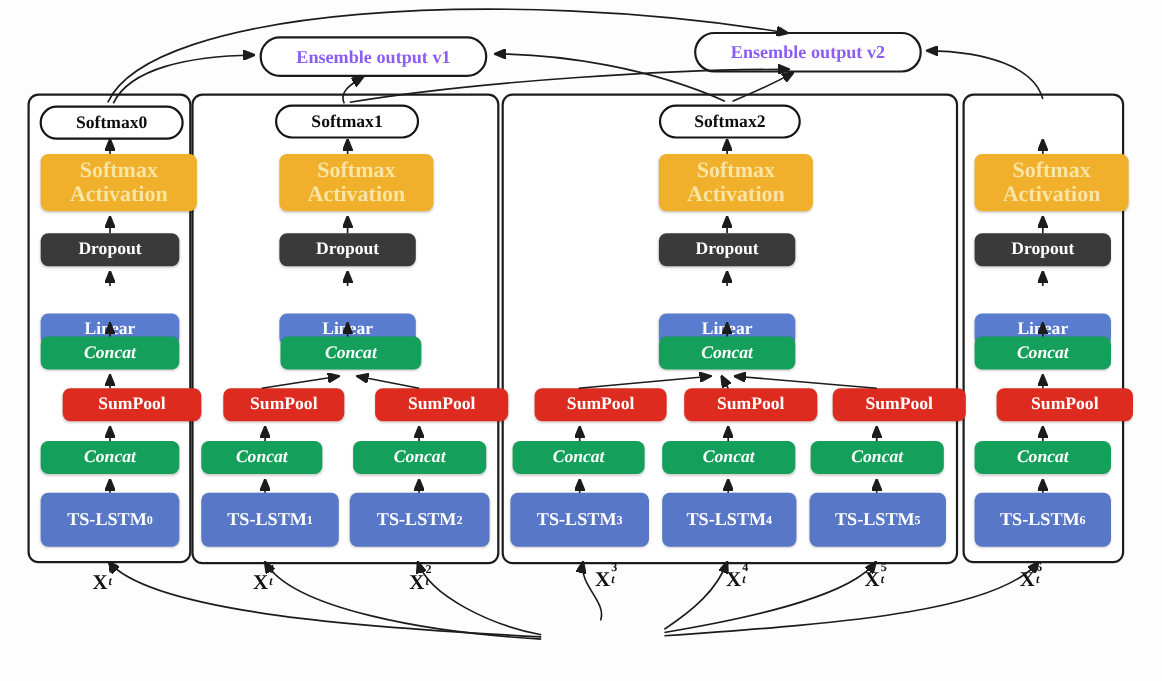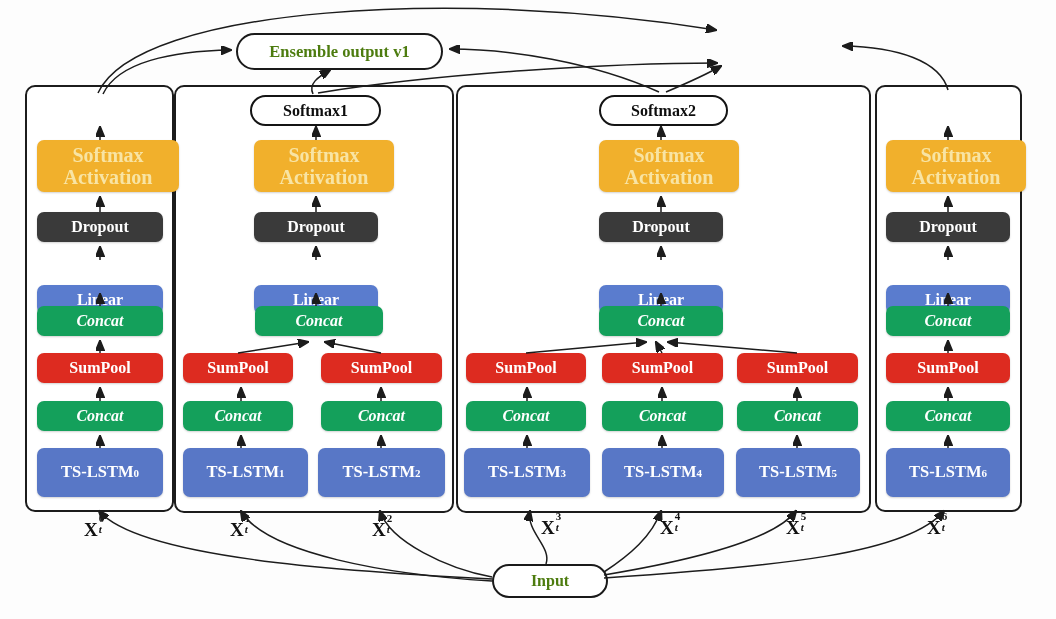--- a/index.html
+++ b/index.html
@@ -4,29 +4,29 @@
 <style>
   html,body{margin:0;padding:0;background:#ffffff;}
   .canvas{position:relative;width:1056px;height:619px;background:#fdfdfd;overflow:hidden;
           font-family:"Liberation Serif","DejaVu Serif",serif;}
   .panel{position:absolute;background:#ffffff;border:2px solid var(--panel-border);border-radius:10px;z-index:1;}
   .soval{position:absolute;background:#fff;border:2.5px solid #141414;border-radius:999px;
          display:flex;align-items:center;justify-content:center;font-weight:bold;font-size:16px;
          color:#0d0d0d;z-index:3;}
   .eoval{position:absolute;background:#fff;border:2px solid #1a1a1a;border-radius:999px;
          display:flex;align-items:center;justify-content:center;font-weight:bold;font-size:16.5px;
-         color:#4d7c0f;z-index:3;}
+         color:#8b5cf6;z-index:3;}
   .block{position:absolute;border-radius:7px;display:flex;align-items:center;justify-content:center;
          text-align:center;font-weight:bold;font-size:16px;color:#fff;line-height:1.12;z-index:2;
          box-shadow:0 1px 2px rgba(0,0,0,.18);}
   .block.act{background:var(--activation-bg);color:var(--activation-text);font-size:20px;padding:0 8px;}
   .block.drop{background:var(--dropout-bg);}
   .block.lin{background:var(--linear-bg);margin-top:25px;}
   .block.cat{background:var(--concat-bg);font-style:italic;}
-  .block.pool{background:var(--pool-bg);}
+  .block.pool{background:var(--pool-bg);margin-left:20px;}
   .block.lstm{background:var(--lstm-bg);font-size:16.5px;}
   .block.lstm sub{font-size:11px;line-height:0;}
   .xlabel{position:absolute;display:flex;align-items:flex-start;color:#111;z-index:2;}
   .xbase{font-weight:bold;font-size:19px;line-height:1;padding-top:7px;}
   .xstack{display:flex;flex-direction:column;font-weight:bold;font-size:11px;line-height:11px;margin-left:1px;}
   .xsub{font-style:italic;}
   svg.arrows{position:absolute;left:0;top:0;z-index:5;pointer-events:none;}
   svg.arrows path,svg.arrows line{stroke:var(--arrow);stroke-width:1.5;fill:none;}
   #ahead{fill:var(--arrow);}
 </style>
@@ -34,22 +34,23 @@
 <body>
 
 <div class="canvas">
 
   <div class="panel" style="left:25px;top:85px;width:145px;height:423px"></div>
   <div class="panel" style="left:174px;top:85px;width:276px;height:424px"></div>
   <div class="panel" style="left:456px;top:85px;width:411px;height:424px"></div>
   <div class="panel" style="left:875px;top:85px;width:143px;height:423px"></div>
 
   <div class="eoval" style="left:236px;top:33px;width:203px;height:33px">Ensemble output v1</div>
-  <div class="eoval" style="left:492px;top:564px;width:112px;height:30px;font-size:16px">Input</div>
-
+  <div class="eoval" style="left:631px;top:29px;width:203px;height:33px">Ensemble output v2</div>
+
+  <div class="soval" style="left:36px;top:96px;width:127px;height:27px">Softmax0</div>
   <div class="soval" style="left:250px;top:95px;width:127px;height:27px">Softmax1</div>
   <div class="soval" style="left:599px;top:95px;width:125px;height:27px">Softmax2</div>
 
   <div class="block act" style="left:37px;top:140px;width:126px;height:52px">Softmax Activation</div>
   <div class="block drop" style="left:37px;top:212px;width:126px;height:30px">Dropout</div>
   <div class="block lin" style="left:37px;top:260px;width:126px;height:29px">Linear</div>
   <div class="block cat" style="left:37px;top:306px;width:126px;height:30px">Concat</div>
   <div class="block pool" style="left:37px;top:353px;width:126px;height:30px">SumPool</div>
   <div class="block cat" style="left:37px;top:401px;width:126px;height:30px">Concat</div>
   <div class="block lstm" style="left:37px;top:448px;width:126px;height:49px">

